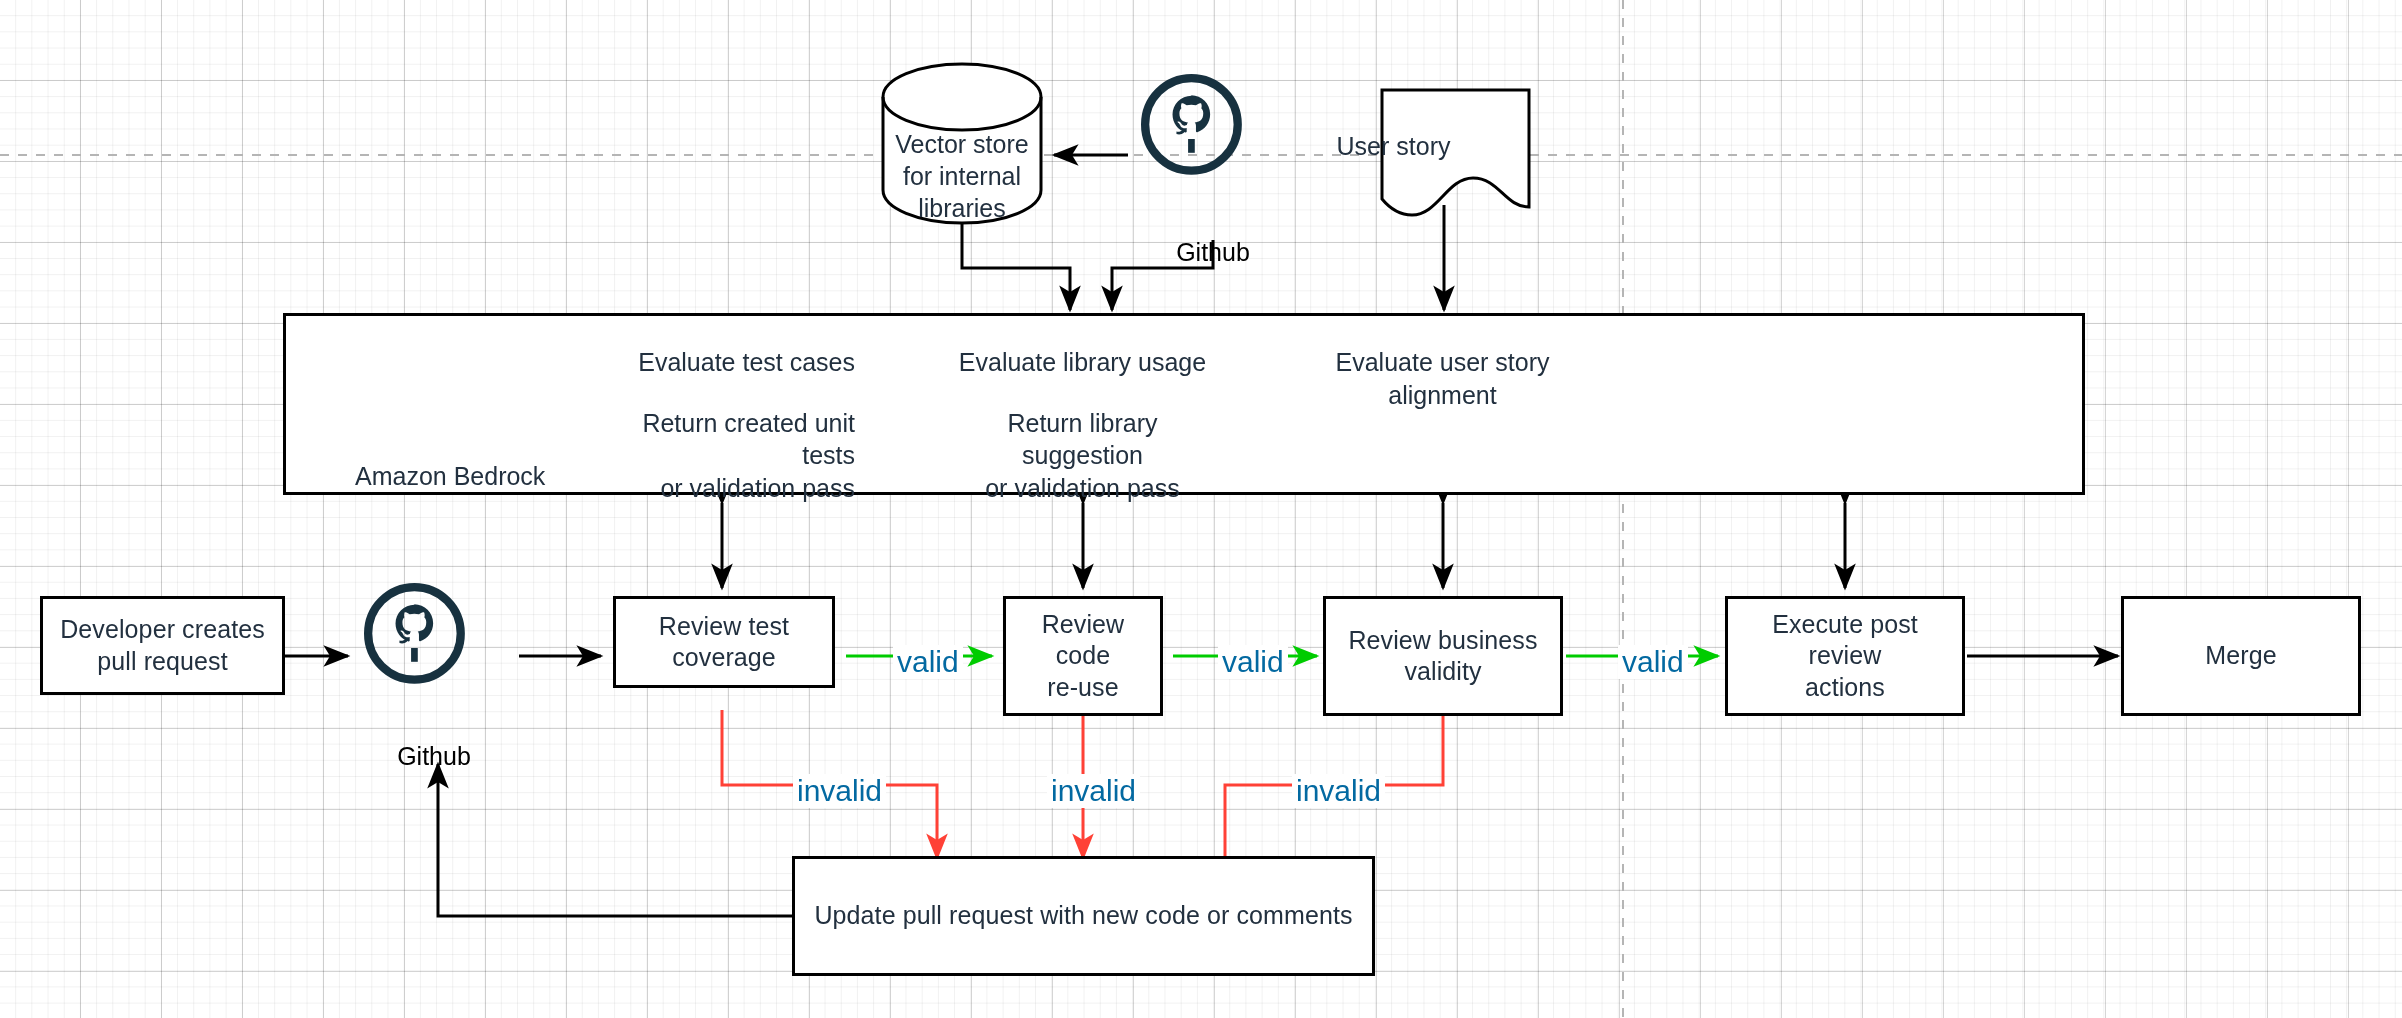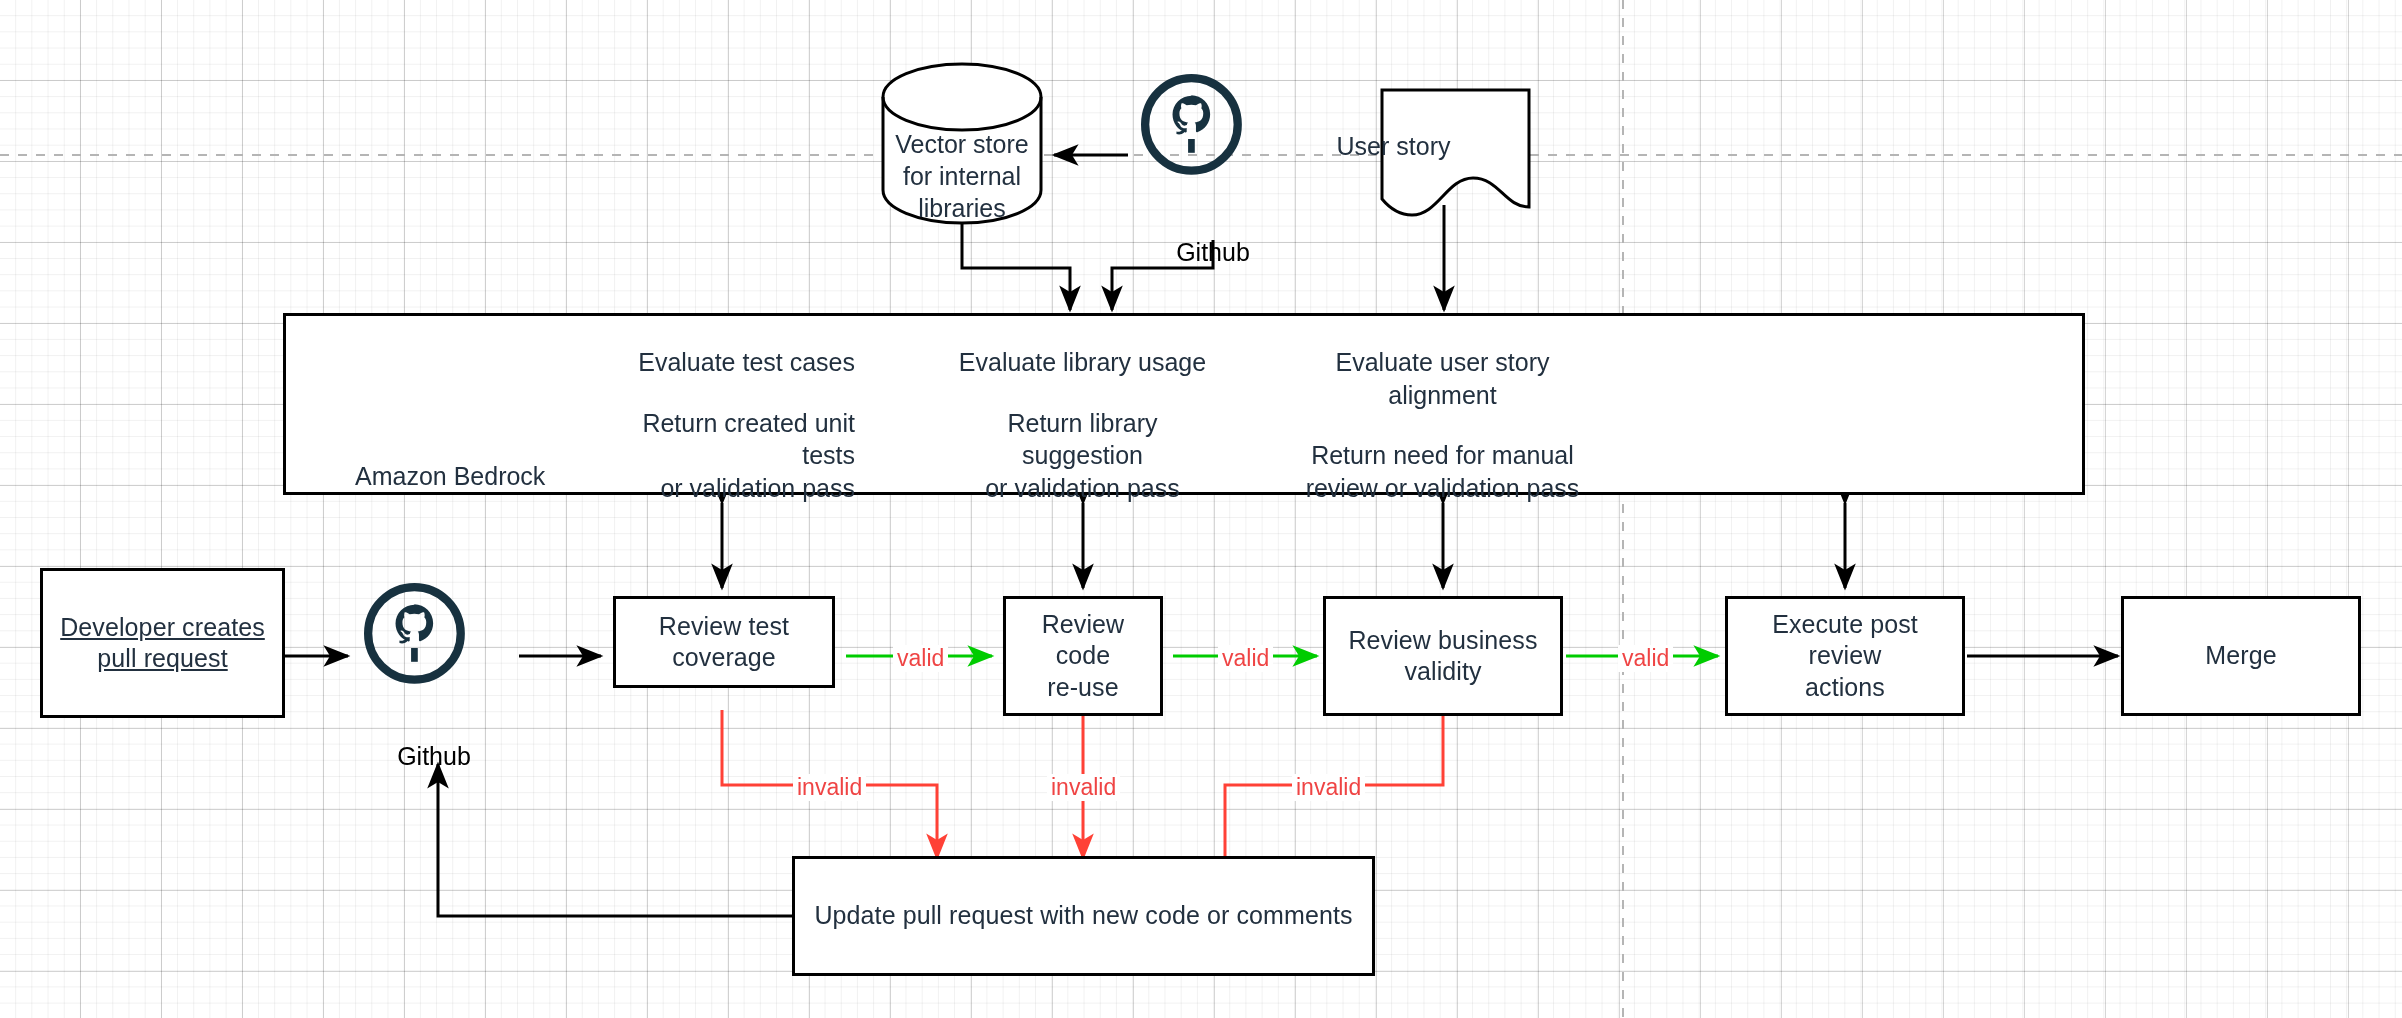--- a/index.html
+++ b/index.html
@@ -80,22 +80,22 @@
     position:absolute;
     text-align:center;
     color:#22303f;
     font-size:25px;
     pointer-events:none;
   }
 
   .edge-label{
     position:absolute;
     background:#ffffff;
-    color:#ef4444;
-    font-size:23px;
+    color:#0369a1;
+    font-size:30px;
     line-height:1;
     padding:2px 4px;
     white-space:nowrap;
   }
 </style>
 </head>
 <body>
 
 <div id="canvas">
 
@@ -229,28 +229,24 @@
   <div class="bedrock-col" style="left:950px;top:346px;width:265px;">
     <div class="bedrock-head">Evaluate library usage</div>
     <div>
       <span>Return library suggestion</span><br>
       <span>or validation pass</span>
     </div>
   </div>
 
   <div class="bedrock-col" style="left:1285px;top:346px;width:315px;">
     <div class="bedrock-head">Evaluate user story alignment</div>
-    <div>
-      <span>Return need for manual</span><br>
-      <span>review or validation pass</span>
-    </div>
-  </div>
-
-
-  <div class="node" style="left:40px;top:568px;width:245px;height:150px;text-decoration:underline;">
+  </div>
+
+
+  <div class="node" style="left:40px;top:596px;width:245px;height:99px;">
     <div class="node-text">
       <span>Developer creates</span><br>
       <span>pull request</span>
     </div>
   </div>
 
   <div class="gh-wrap" style="left:344px;top:740px;">
     <div class="gh-label">Github</div>
   </div>
 

